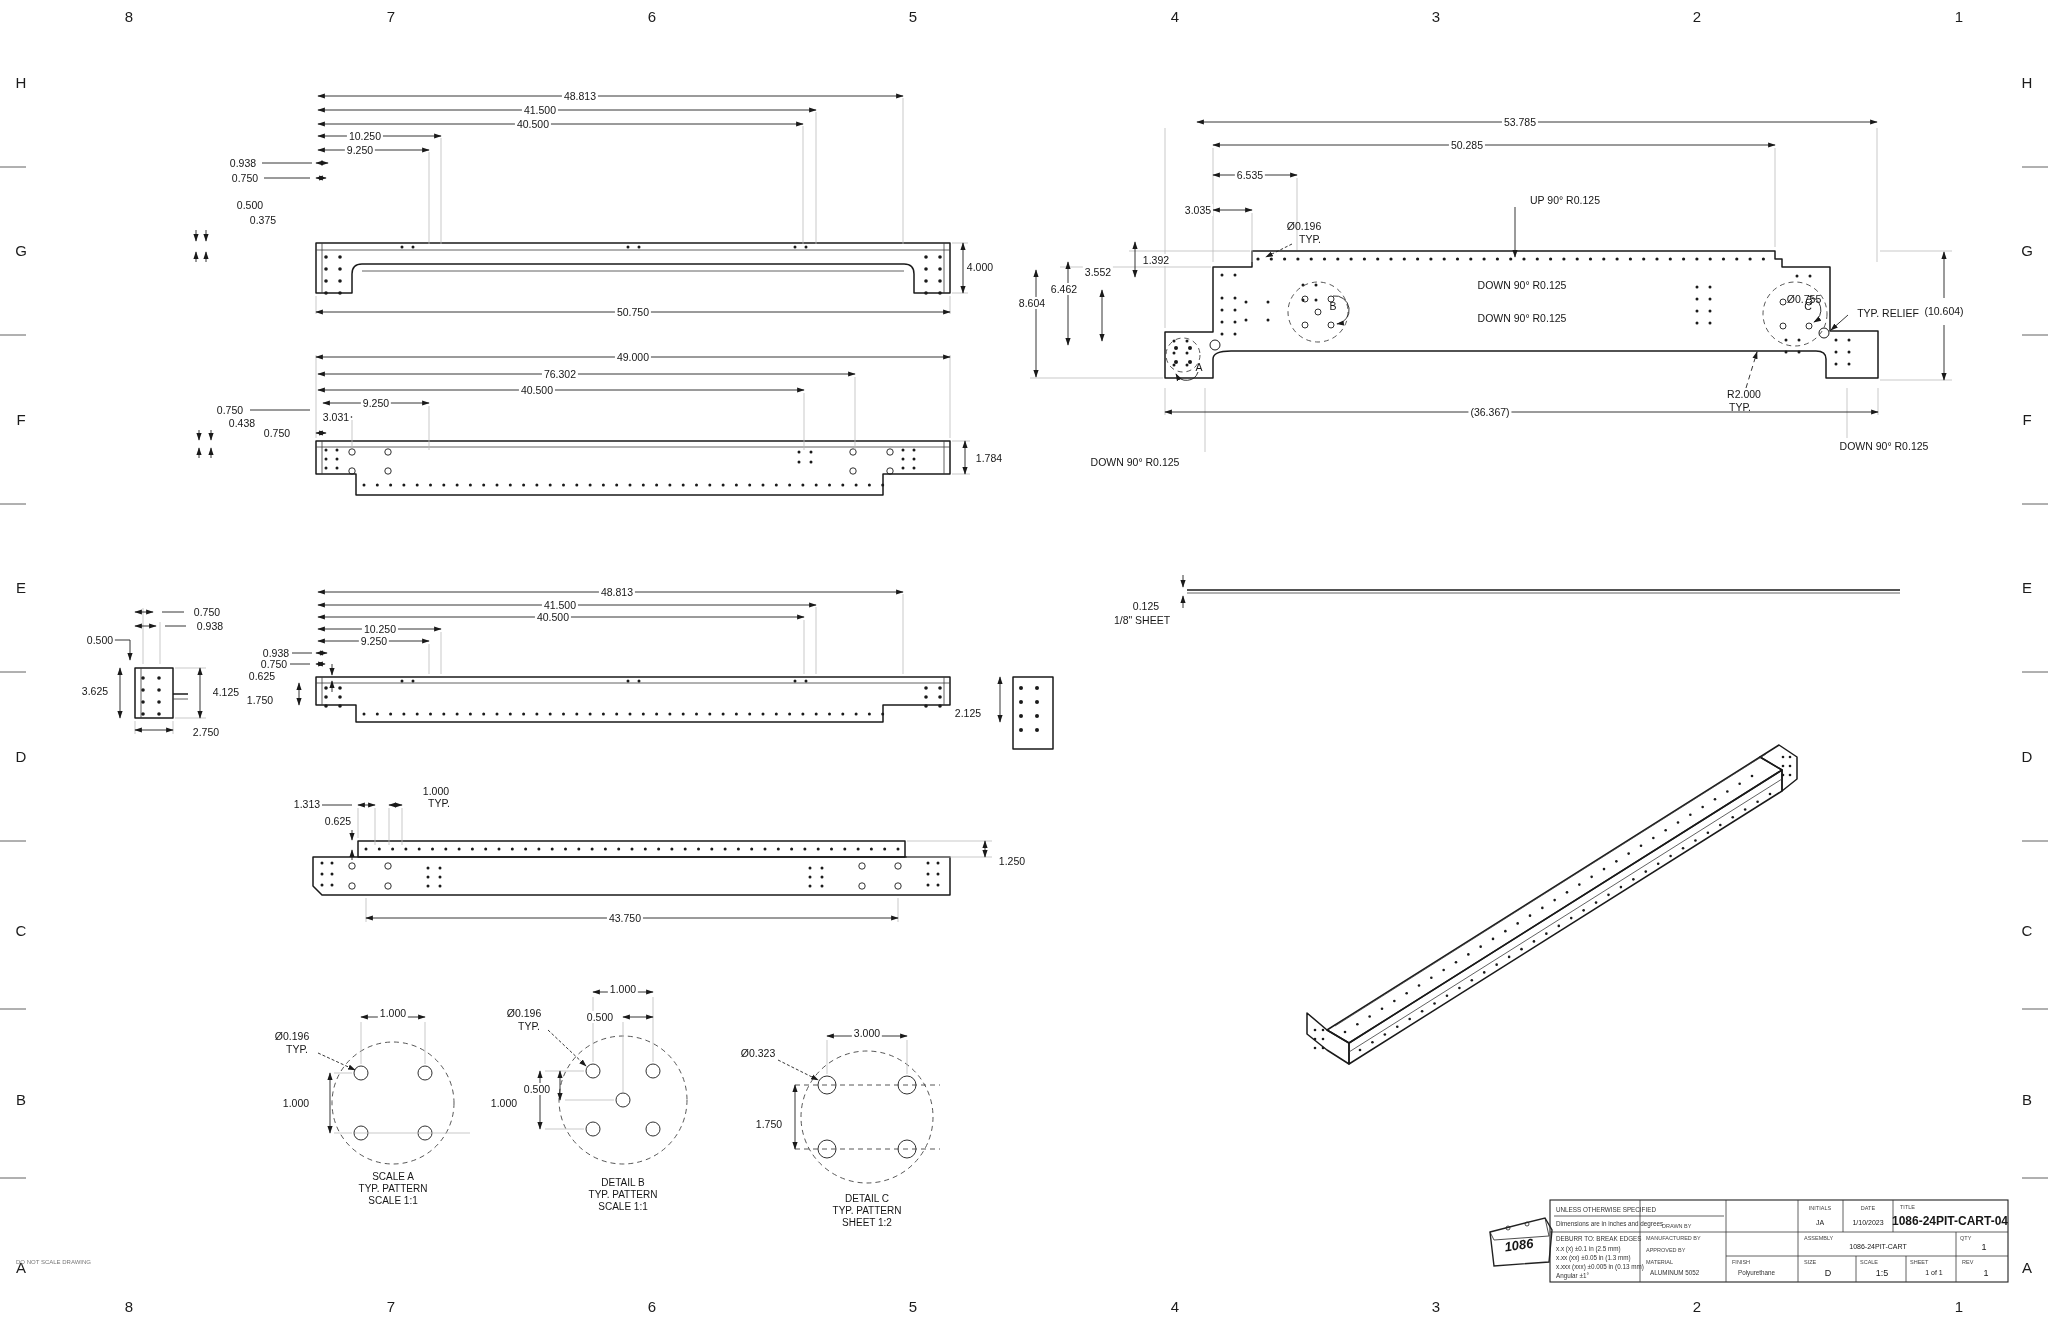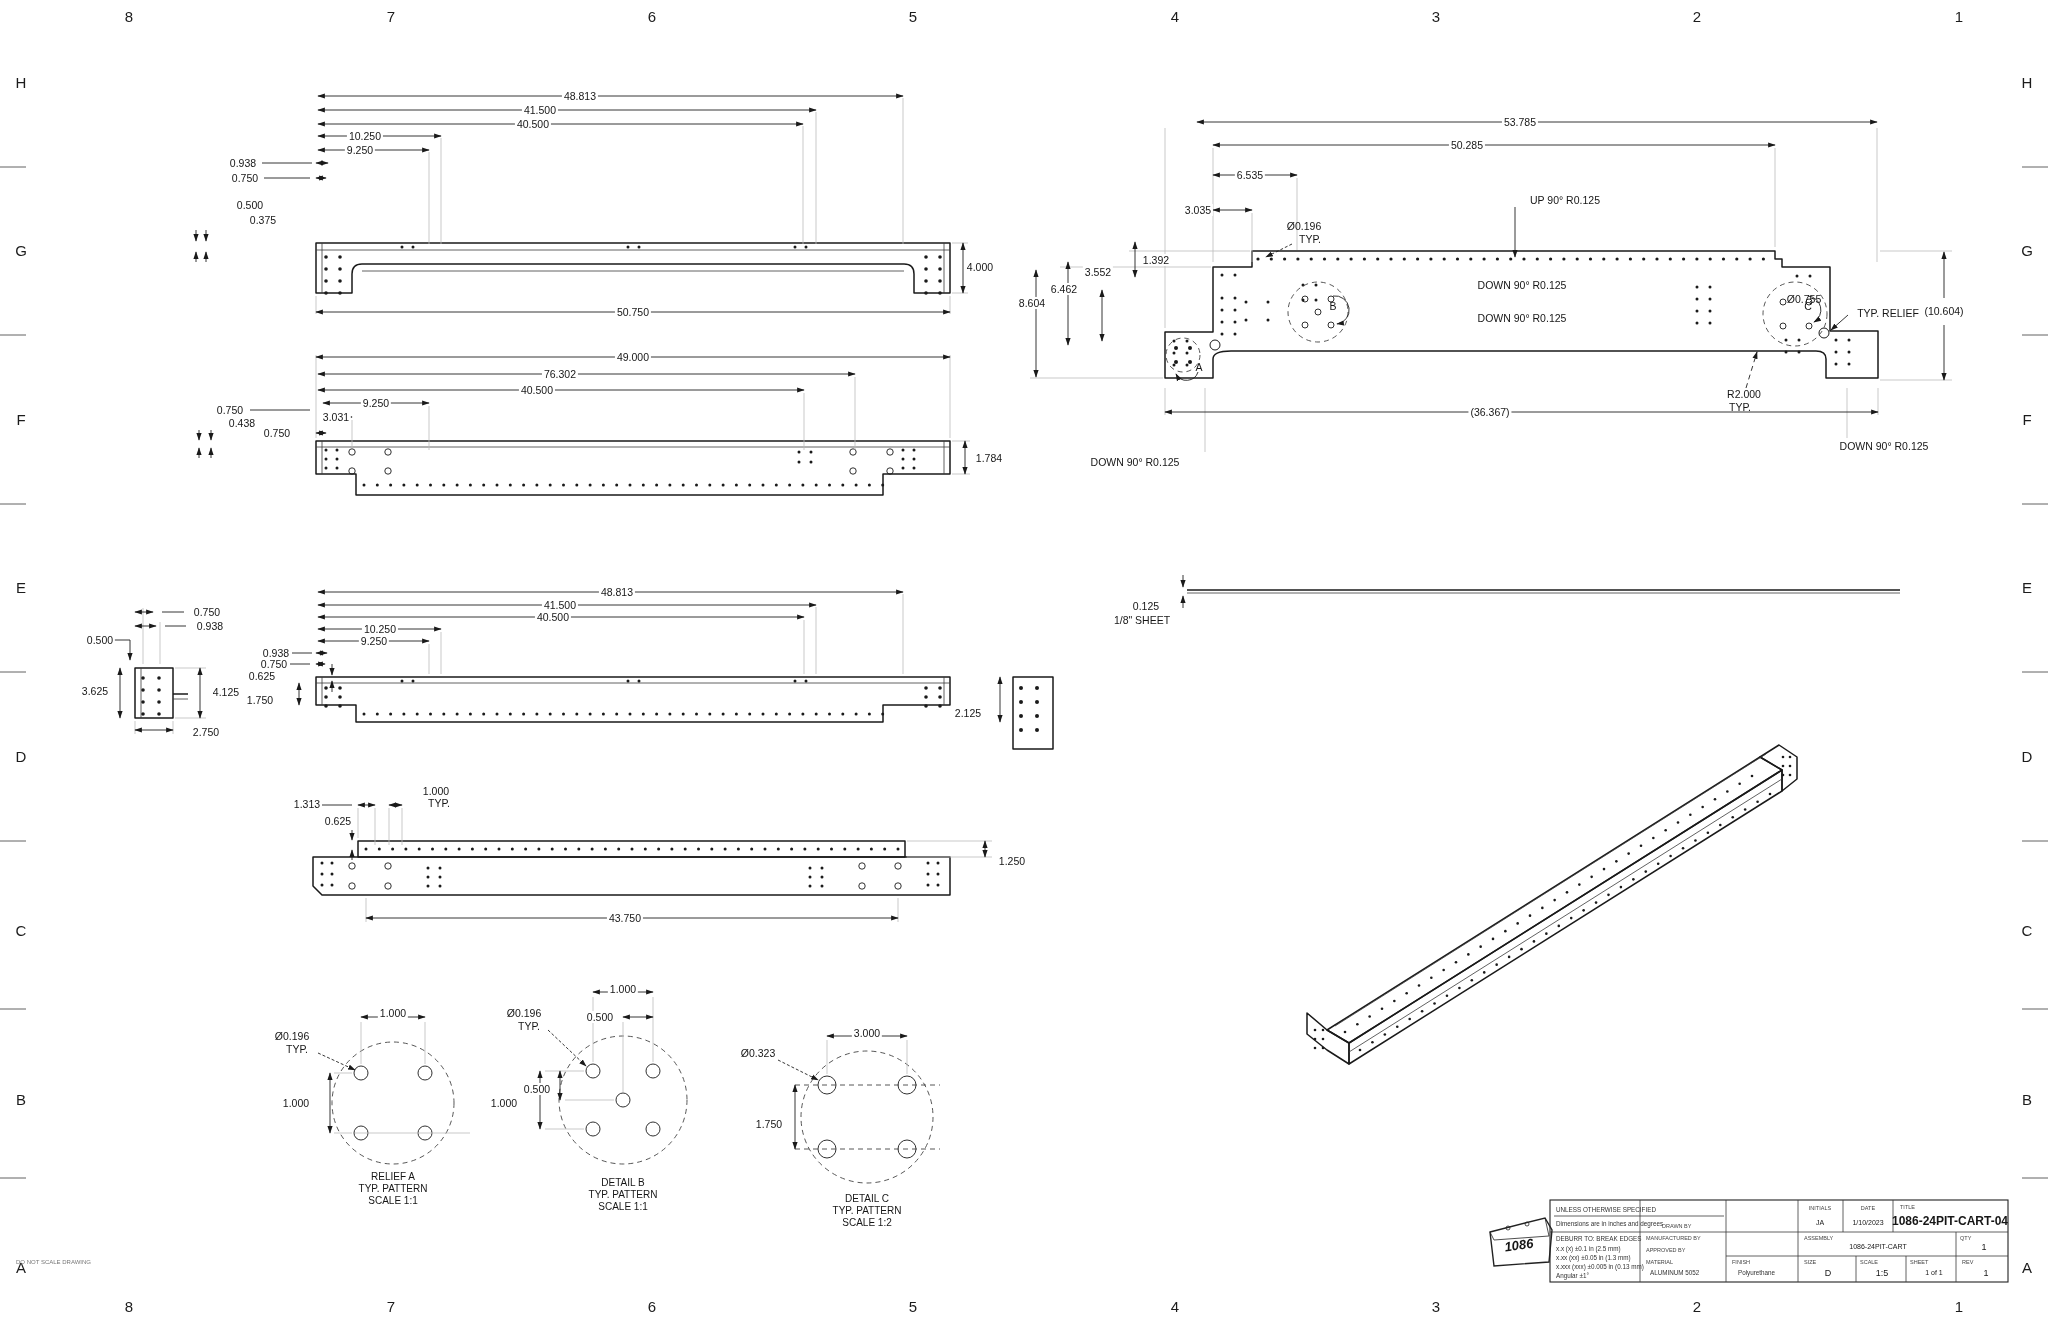--- a/index.html
+++ b/index.html
@@ -923,40 +923,40 @@
 <div class="t" style="left:436px;top:791px">1.000</div>
 <div class="t nb" style="left:439px;top:803px">TYP.</div>
 <div class="t" style="left:338px;top:821px">0.625</div>
 <div class="t" style="left:1012px;top:861px">1.250</div>
 <div class="t" style="left:625px;top:918px">43.750</div>
 
 <div class="t nb" style="left:292px;top:1036px">Ø0.196</div>
 <div class="t nb" style="left:297px;top:1049px">TYP.</div>
 <div class="t" style="left:393px;top:1013px">1.000</div>
 <div class="t" style="left:296px;top:1103px">1.000</div>
-<div class="t det" style="left:393px;top:1177px">RELIEF A</div>
+<div class="t det" style="left:393px;top:1177px">SCALE A</div>
 <div class="t det" style="left:393px;top:1189px">TYP. PATTERN</div>
 <div class="t det" style="left:393px;top:1201px">SCALE 1:1</div>
 
 <div class="t nb" style="left:524px;top:1013px">Ø0.196</div>
 <div class="t nb" style="left:529px;top:1026px">TYP.</div>
 <div class="t" style="left:623px;top:989px">1.000</div>
 <div class="t" style="left:600px;top:1017px">0.500</div>
 <div class="t" style="left:537px;top:1089px">0.500</div>
 <div class="t" style="left:504px;top:1103px">1.000</div>
 <div class="t det" style="left:623px;top:1183px">DETAIL B</div>
 <div class="t det" style="left:623px;top:1195px">TYP. PATTERN</div>
 <div class="t det" style="left:623px;top:1207px">SCALE 1:1</div>
 
 <div class="t nb" style="left:758px;top:1053px">Ø0.323</div>
 <div class="t" style="left:867px;top:1033px">3.000</div>
 <div class="t" style="left:769px;top:1124px">1.750</div>
 <div class="t det" style="left:867px;top:1199px">DETAIL C</div>
 <div class="t det" style="left:867px;top:1211px">TYP. PATTERN</div>
-<div class="t det" style="left:867px;top:1223px">SCALE 1:2</div>
+<div class="t det" style="left:867px;top:1223px">SHEET 1:2</div>
 
 <div class="t tl s6" style="left:1556px;top:1210px">UNLESS OTHERWISE SPECIFIED</div>
 <div class="t tl s6" style="left:1556px;top:1224px">Dimensions are in inches and degrees</div>
 <div class="t tl lbl" style="left:1662px;top:1226px">DRAWN BY</div>
 <div class="t lbl" style="left:1820px;top:1208px">INITIALS</div>
 <div class="t v7" style="left:1820px;top:1223px">JA</div>
 <div class="t lbl" style="left:1868px;top:1208px">DATE</div>
 <div class="t v7" style="left:1868px;top:1223px">1/10/2023</div>
 <div class="t tl lbl" style="left:1900px;top:1207px">TITLE</div>
 <div class="t big" style="left:1950px;top:1222px">1086-24PIT-CART-04</div>

